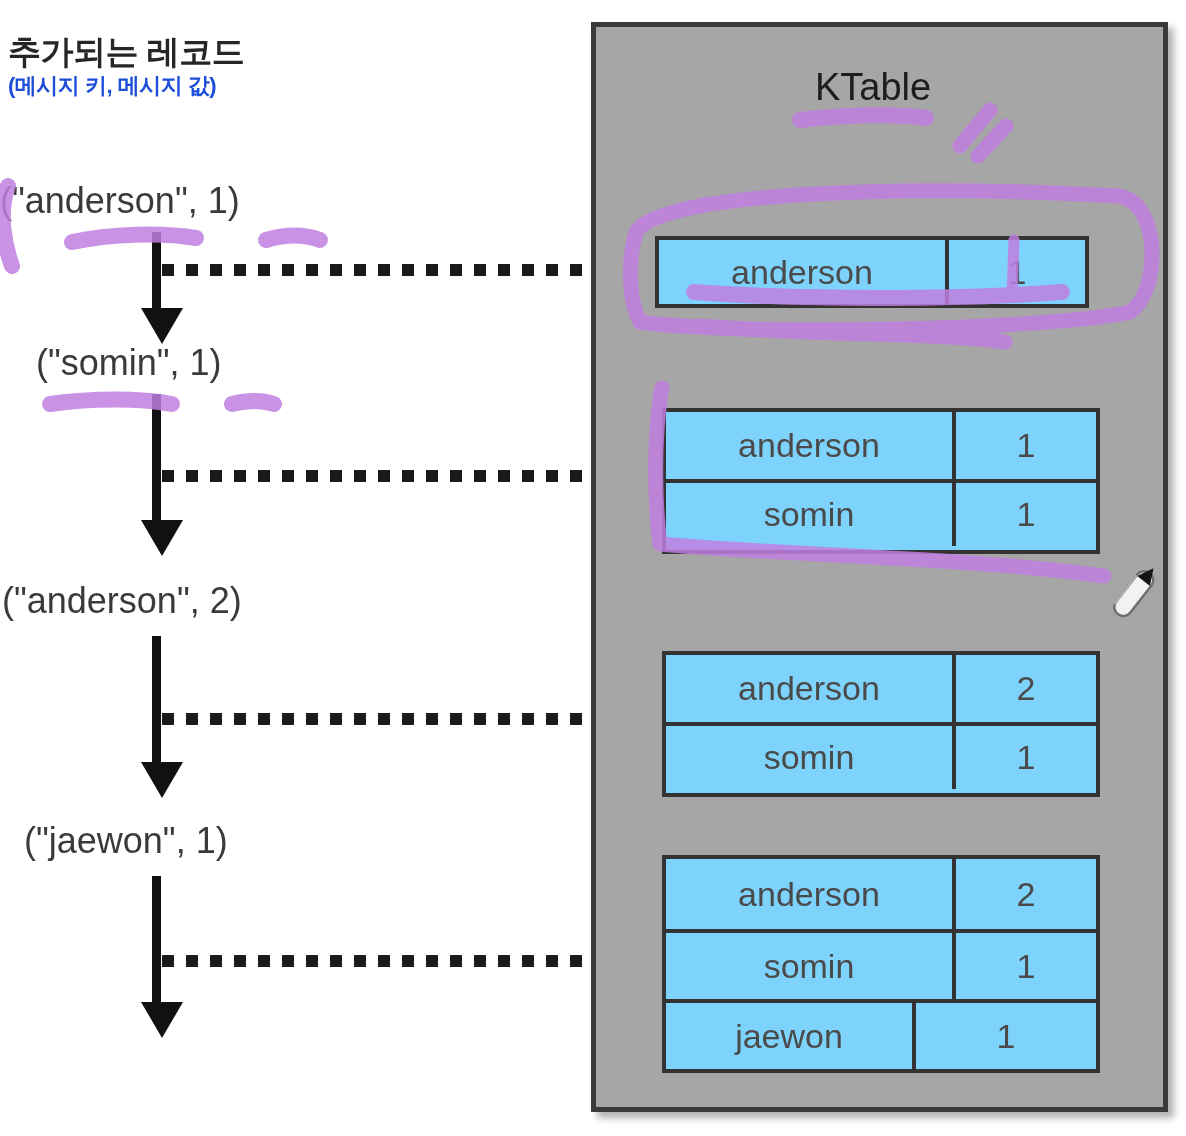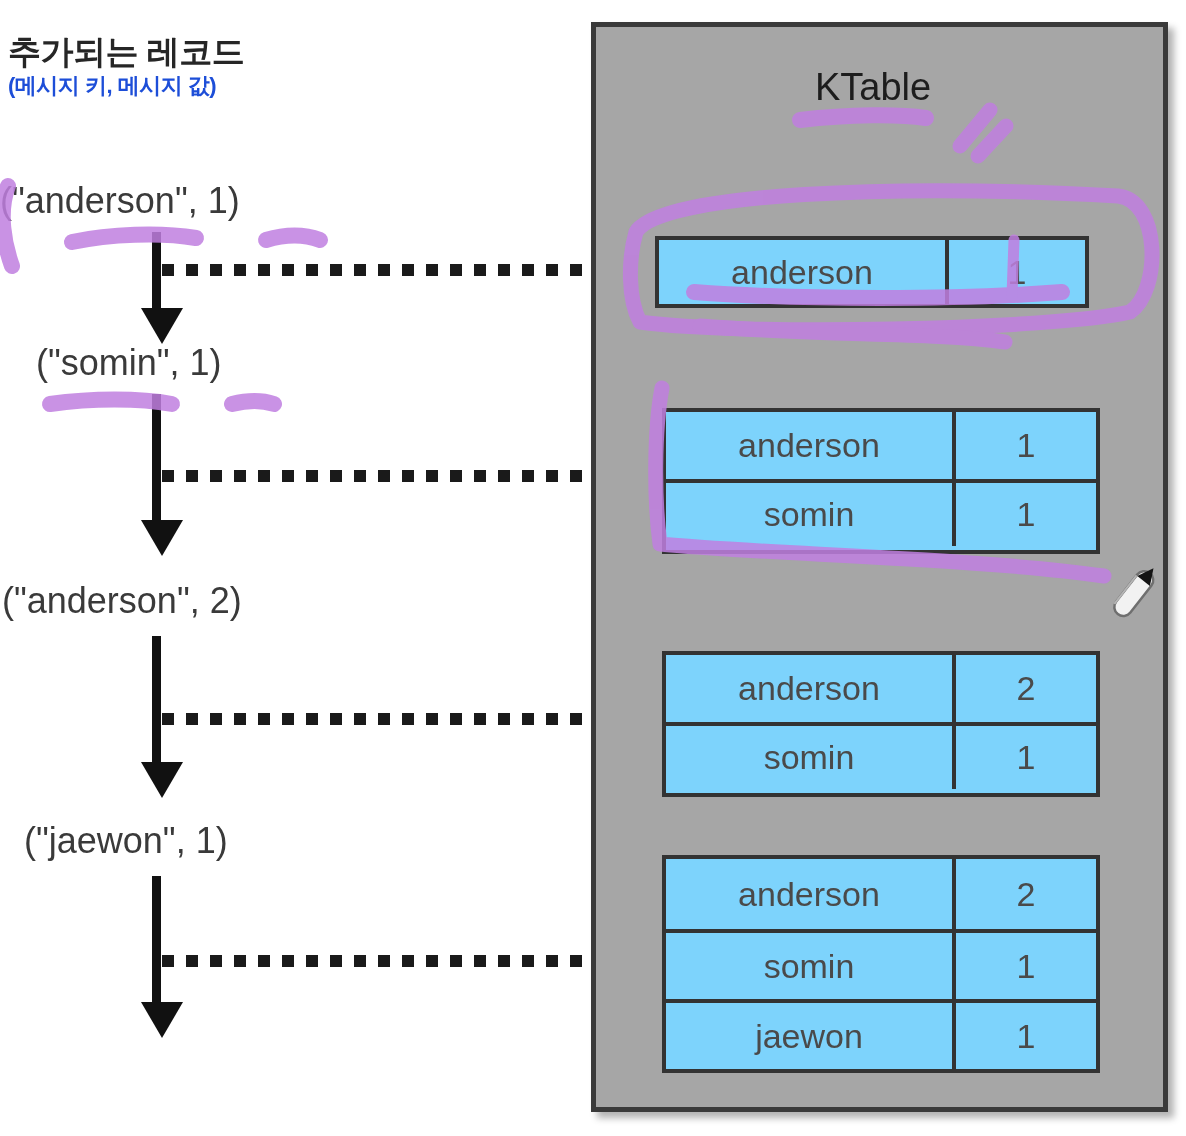--- a/index.html
+++ b/index.html
@@ -125,21 +125,21 @@
   <div class="ktbl" style="left:662px;top:855px;width:438px;height:218px;">
     <div class="trow" style="height:70px;">
       <span class="ckey" style="width:286px;">anderson</span>
       <span class="cval">2</span>
     </div>
     <div class="trow" style="height:70px;">
       <span class="ckey" style="width:286px;">somin</span>
       <span class="cval">1</span>
     </div>
     <div class="trow" style="height:70px;">
-      <span class="ckey" style="width:286px;border-radius:30px;">jaewon</span>
+      <span class="ckey" style="width:246px;border-radius:30px;">jaewon</span>
       <span class="cval">1</span>
     </div>
   </div>
 
   <svg class="inklayer" viewBox="0 0 1186 1136">
     <g fill="none" stroke="#c07fe0" stroke-linecap="round" stroke-linejoin="round" opacity="0.85">
 
       <path d="M 636 232 C 660 192 900 184 1118 196 C 1160 200 1162 290 1130 312
                C 1050 330 740 336 640 322 C 628 300 628 260 636 232 Z" stroke-width="15"></path>
 

